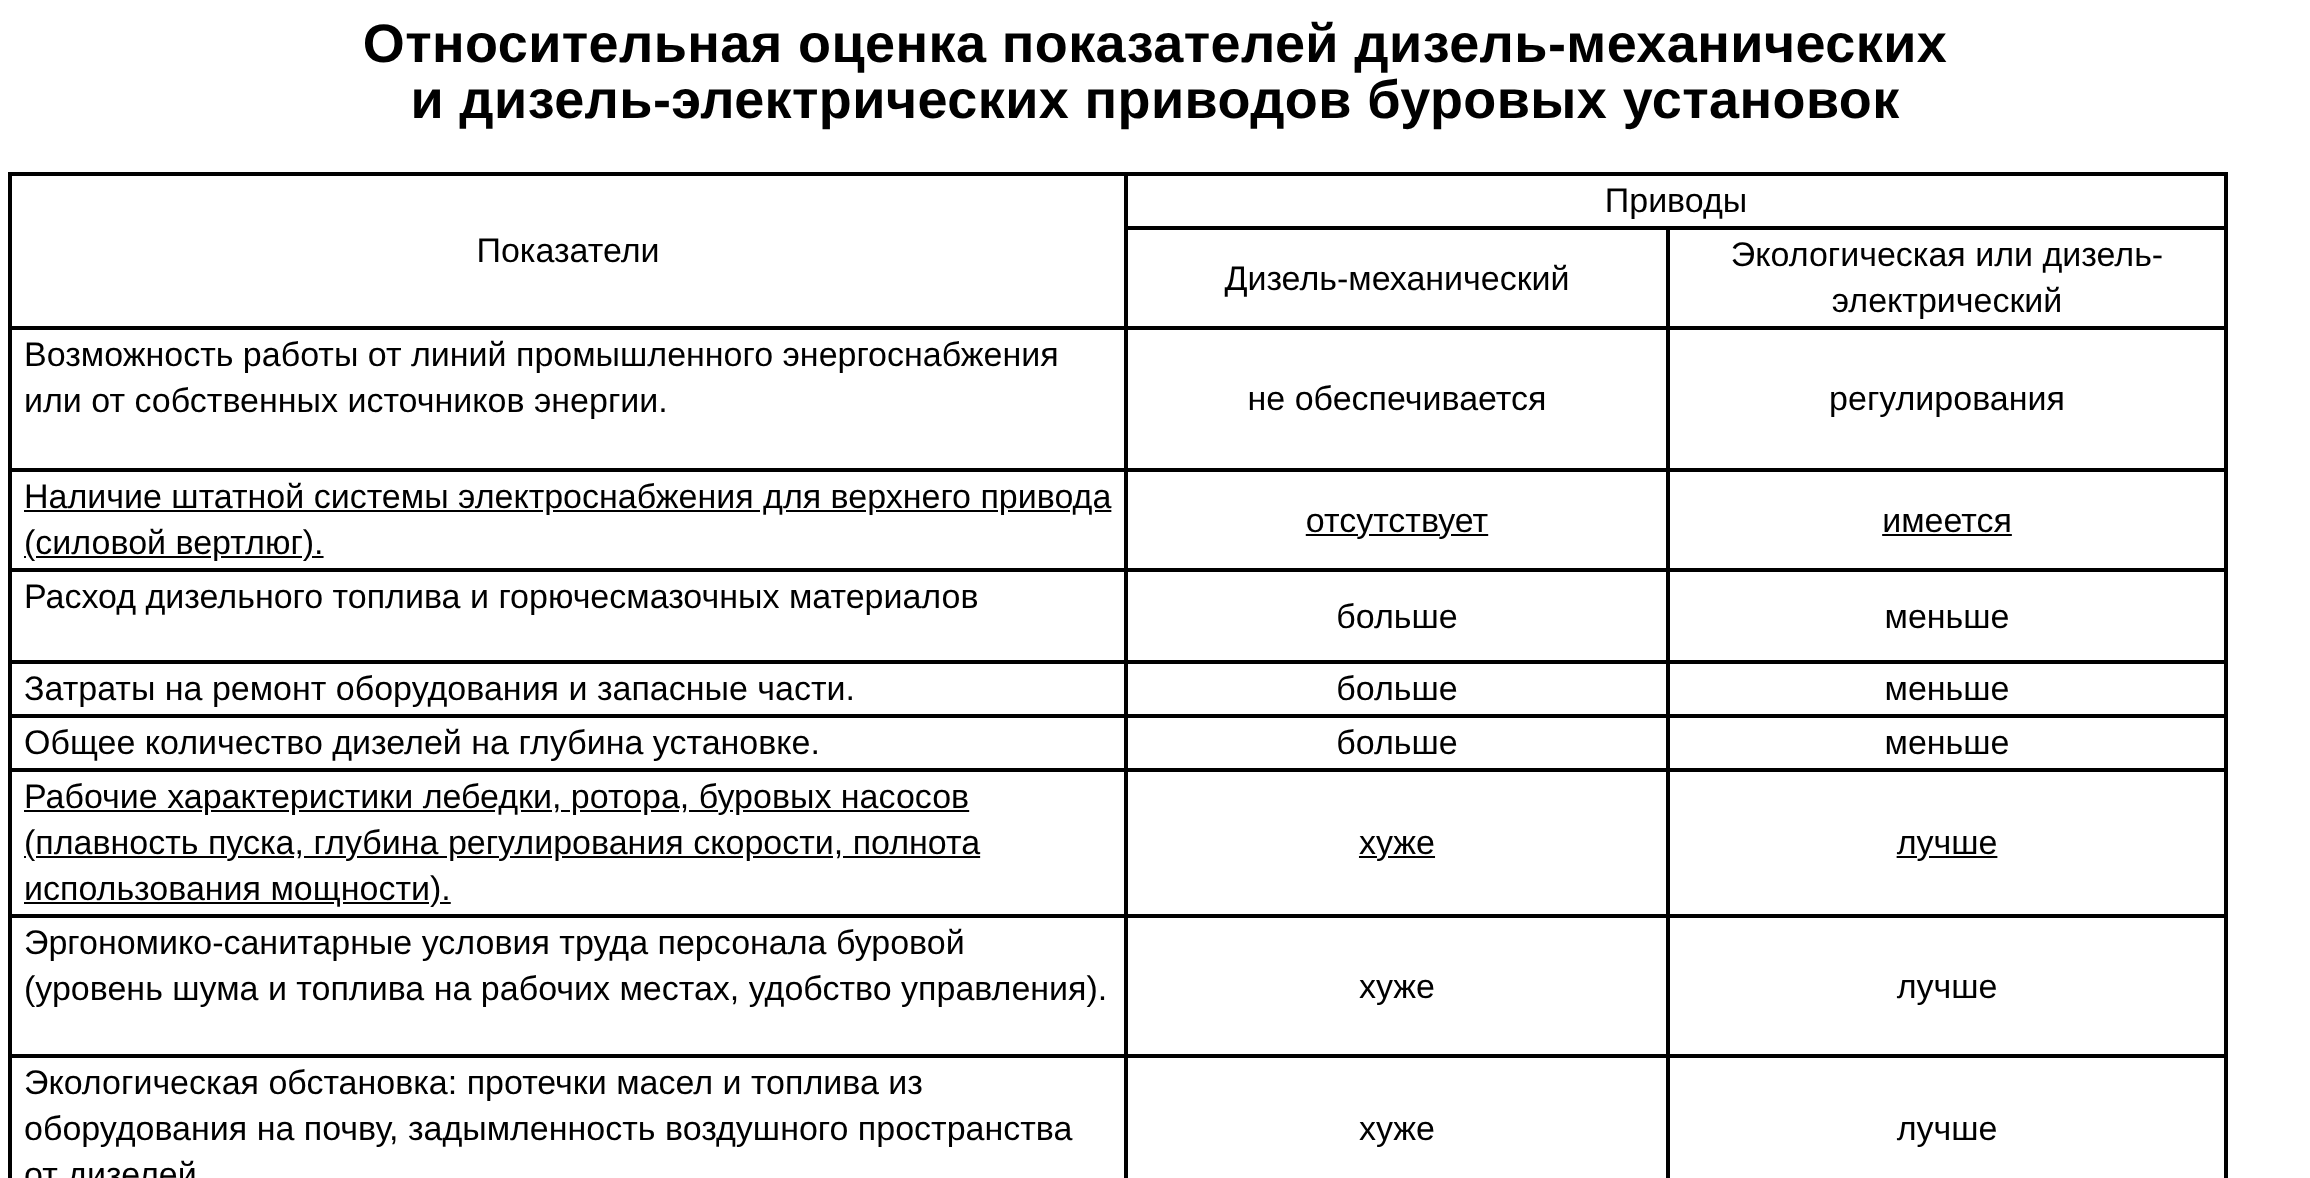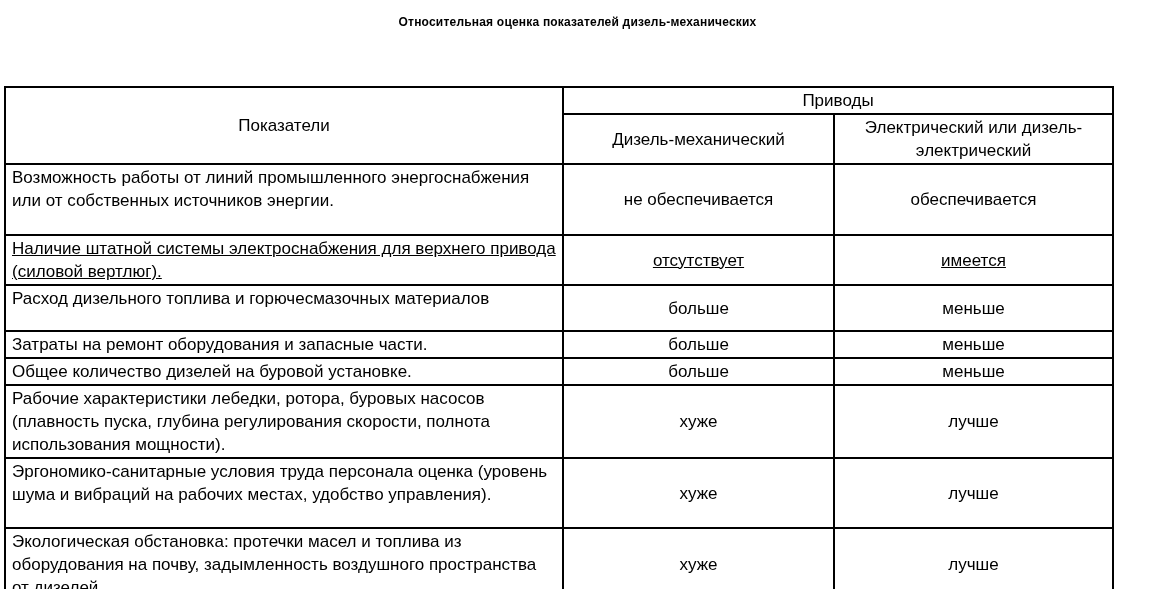--- a/index.html
+++ b/index.html
@@ -15,21 +15,21 @@
     color: #000000;
     overflow: hidden;
   }
   .doc-title {
     position: absolute;
     top: 8px;
     left: 0;
     width: 100%;
     text-align: center;
     font-weight: bold;
-    font-size: 12px;
+    font-size: 27px;
     line-height: 28px;
     letter-spacing: 0.2px;
   }
   table.cmp {
     position: absolute;
     left: 4px;
     top: 86px;
     width: 1108px;
     border-collapse: collapse;
     table-layout: fixed;
@@ -59,79 +59,80 @@
     vertical-align: middle;
     border-radius: 32px;
   }
   tr.h1 { height: 24px; }
   tr.h2 { height: 48px; }
   tr.r0 { height: 71px; }
   tr.r1 { height: 47px; text-decoration: underline; }
   tr.r2 { height: 46px; }
   tr.r3 { height: 24px; }
   tr.r4 { height: 22px; }
-  tr.r5 { height: 68px; }
+  tr.r5 { height: 68px; text-decoration: underline; }
   tr.r6 { height: 70px; }
   tr.r7 { height: 73px; }
 </style>
 </head>
 <body>
 
 <div class="doc-title">
   <div>Относительная оценка показателей дизель-механических</div>
+  <div>и дизель-электрических приводов буровых установок</div>
 </div>
 
 <table class="cmp">
   <colgroup>
     <col class="c-ind">
     <col class="c-mech">
     <col class="c-elec">
   </colgroup>
   <tbody>
     <tr class="h1">
       <th class="hdr" rowspan="2">Показатели</th>
       <th class="hdr" colspan="2">Приводы</th>
     </tr>
     <tr class="h2">
       <th class="hdr">Дизель-механический</th>
-      <th class="hdr">Электрический или дизель-электрический</th>
+      <th class="hdr">Экологическая или дизель-электрический</th>
     </tr>
 
     <tr class="r0">
       <td class="ind">Возможность работы от линий промышленного энергоснабжения или от собственных источников энергии.</td>
       <td class="val">не обеспечивается</td>
-      <td class="val">обеспечивается</td>
+      <td class="val">регулирования</td>
     </tr>
     <tr class="r1">
       <td class="ind">Наличие штатной системы электроснабжения для верхнего привода (силовой вертлюг).</td>
       <td class="val">отсутствует</td>
       <td class="val">имеется</td>
     </tr>
     <tr class="r2">
       <td class="ind">Расход дизельного топлива и горючесмазочных материалов</td>
       <td class="val">больше</td>
       <td class="val">меньше</td>
     </tr>
     <tr class="r3">
       <td class="ind">Затраты на ремонт оборудования и запасные части.</td>
       <td class="val">больше</td>
       <td class="val">меньше</td>
     </tr>
     <tr class="r4">
-      <td class="ind">Общее количество дизелей на буровой установке.</td>
+      <td class="ind">Общее количество дизелей на глубина установке.</td>
       <td class="val">больше</td>
       <td class="val">меньше</td>
     </tr>
     <tr class="r5">
       <td class="ind">Рабочие характеристики лебедки, ротора, буровых насосов (плавность пуска, глубина регулирования скорости, полнота использования мощности).</td>
       <td class="val">хуже</td>
       <td class="val">лучше</td>
     </tr>
     <tr class="r6">
-      <td class="ind">Эргономико-санитарные условия труда персонала оценка (уровень шума и вибраций на рабочих местах, удобство управления).</td>
+      <td class="ind">Эргономико-санитарные условия труда персонала буровой (уровень шума и топлива на рабочих местах, удобство управления).</td>
       <td class="val">хуже</td>
       <td class="val">лучше</td>
     </tr>
     <tr class="r7">
       <td class="ind">Экологическая обстановка: протечки масел и топлива из оборудования на почву, задымленность воздушного пространства от дизелей.</td>
       <td class="val">хуже</td>
       <td class="val">лучше</td>
     </tr>
   </tbody>
 </table>

